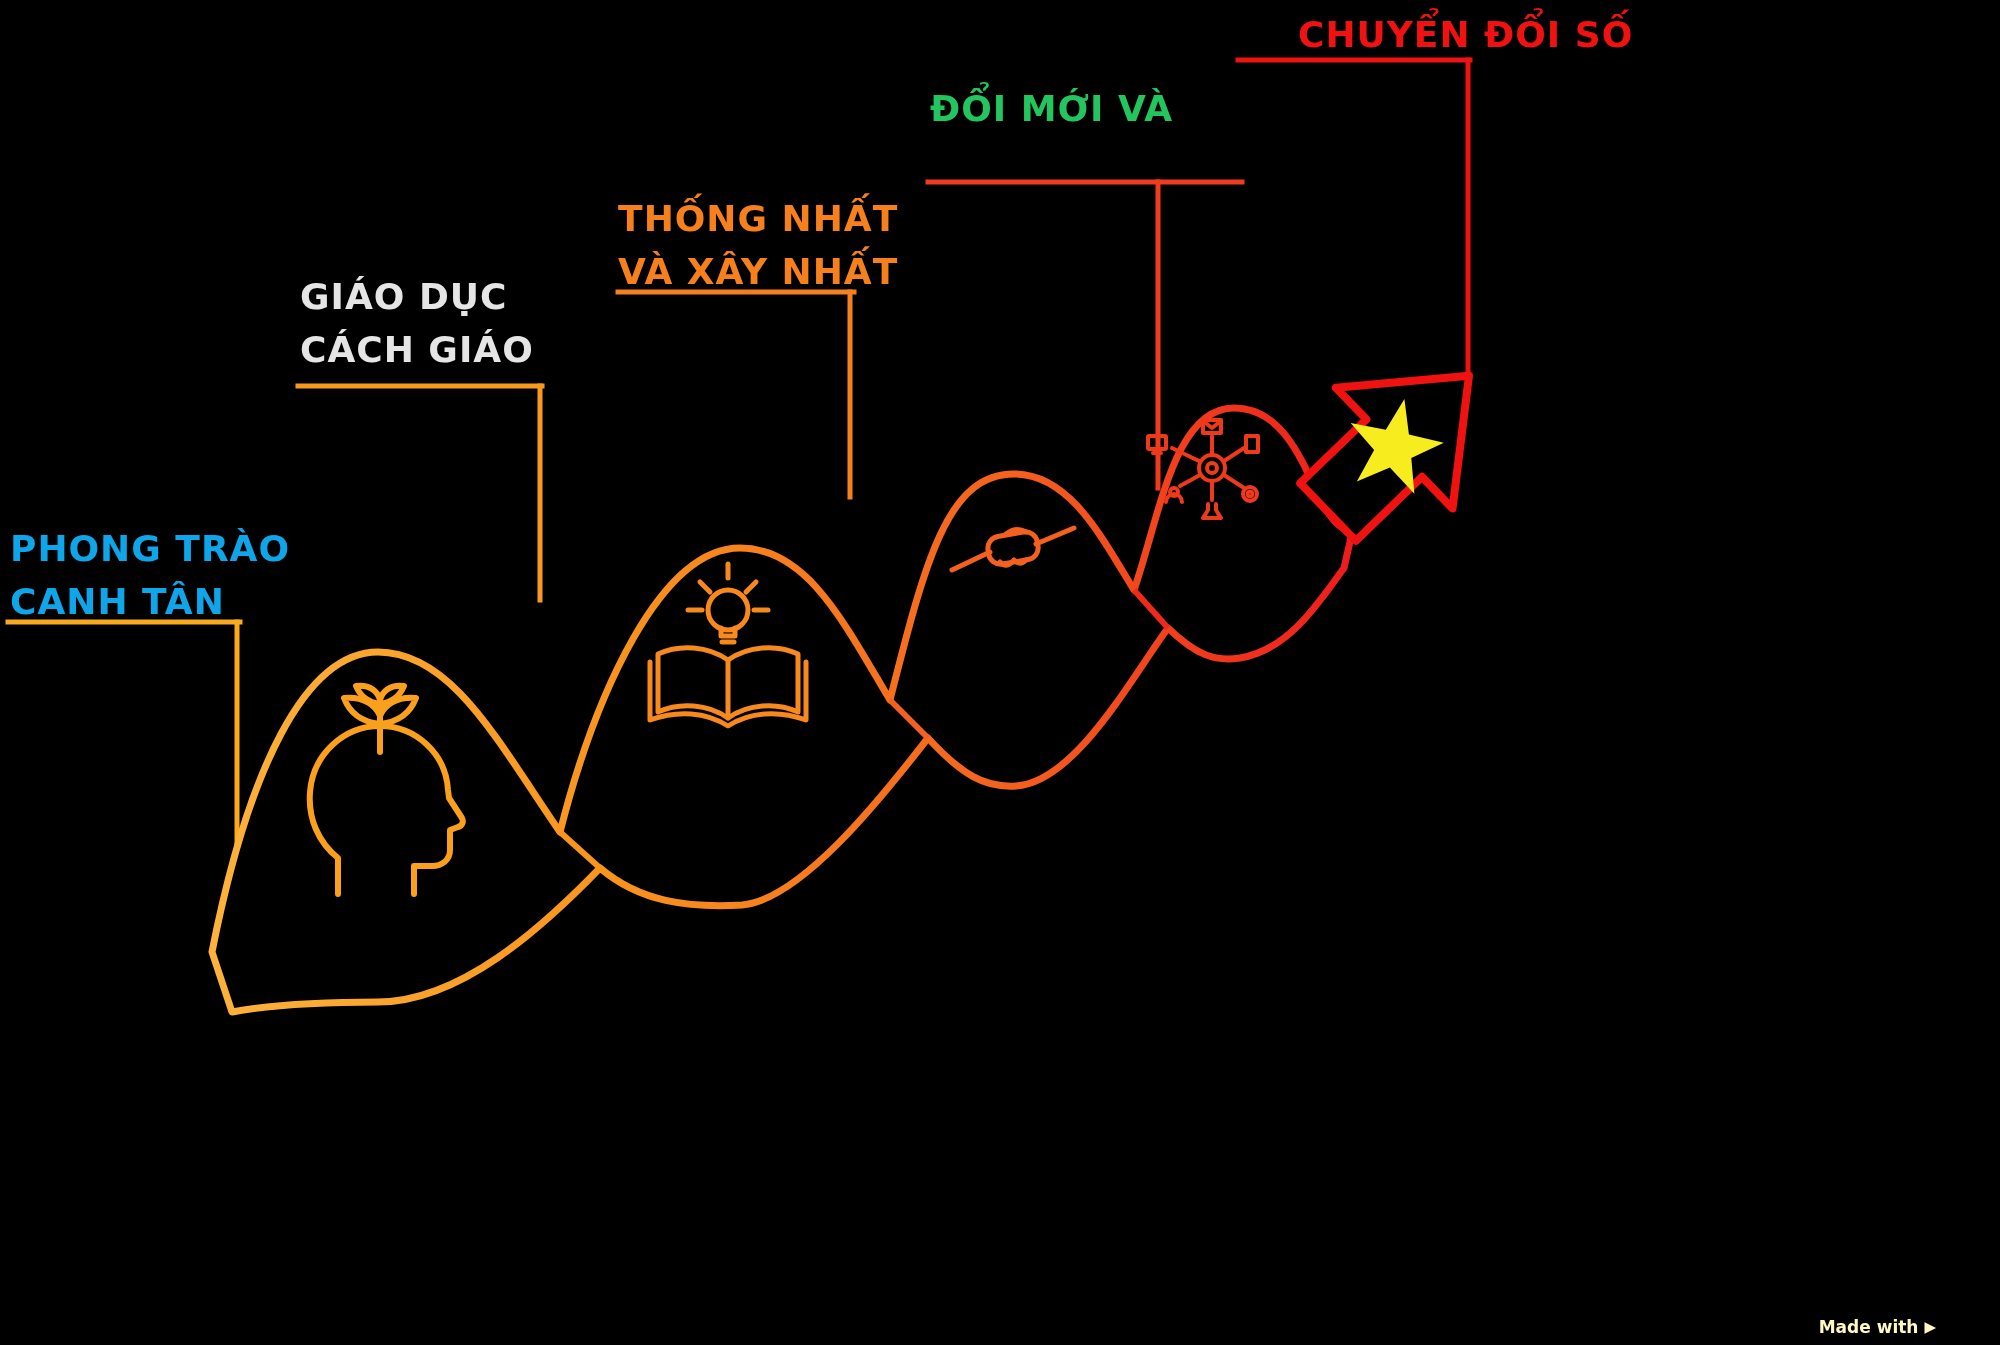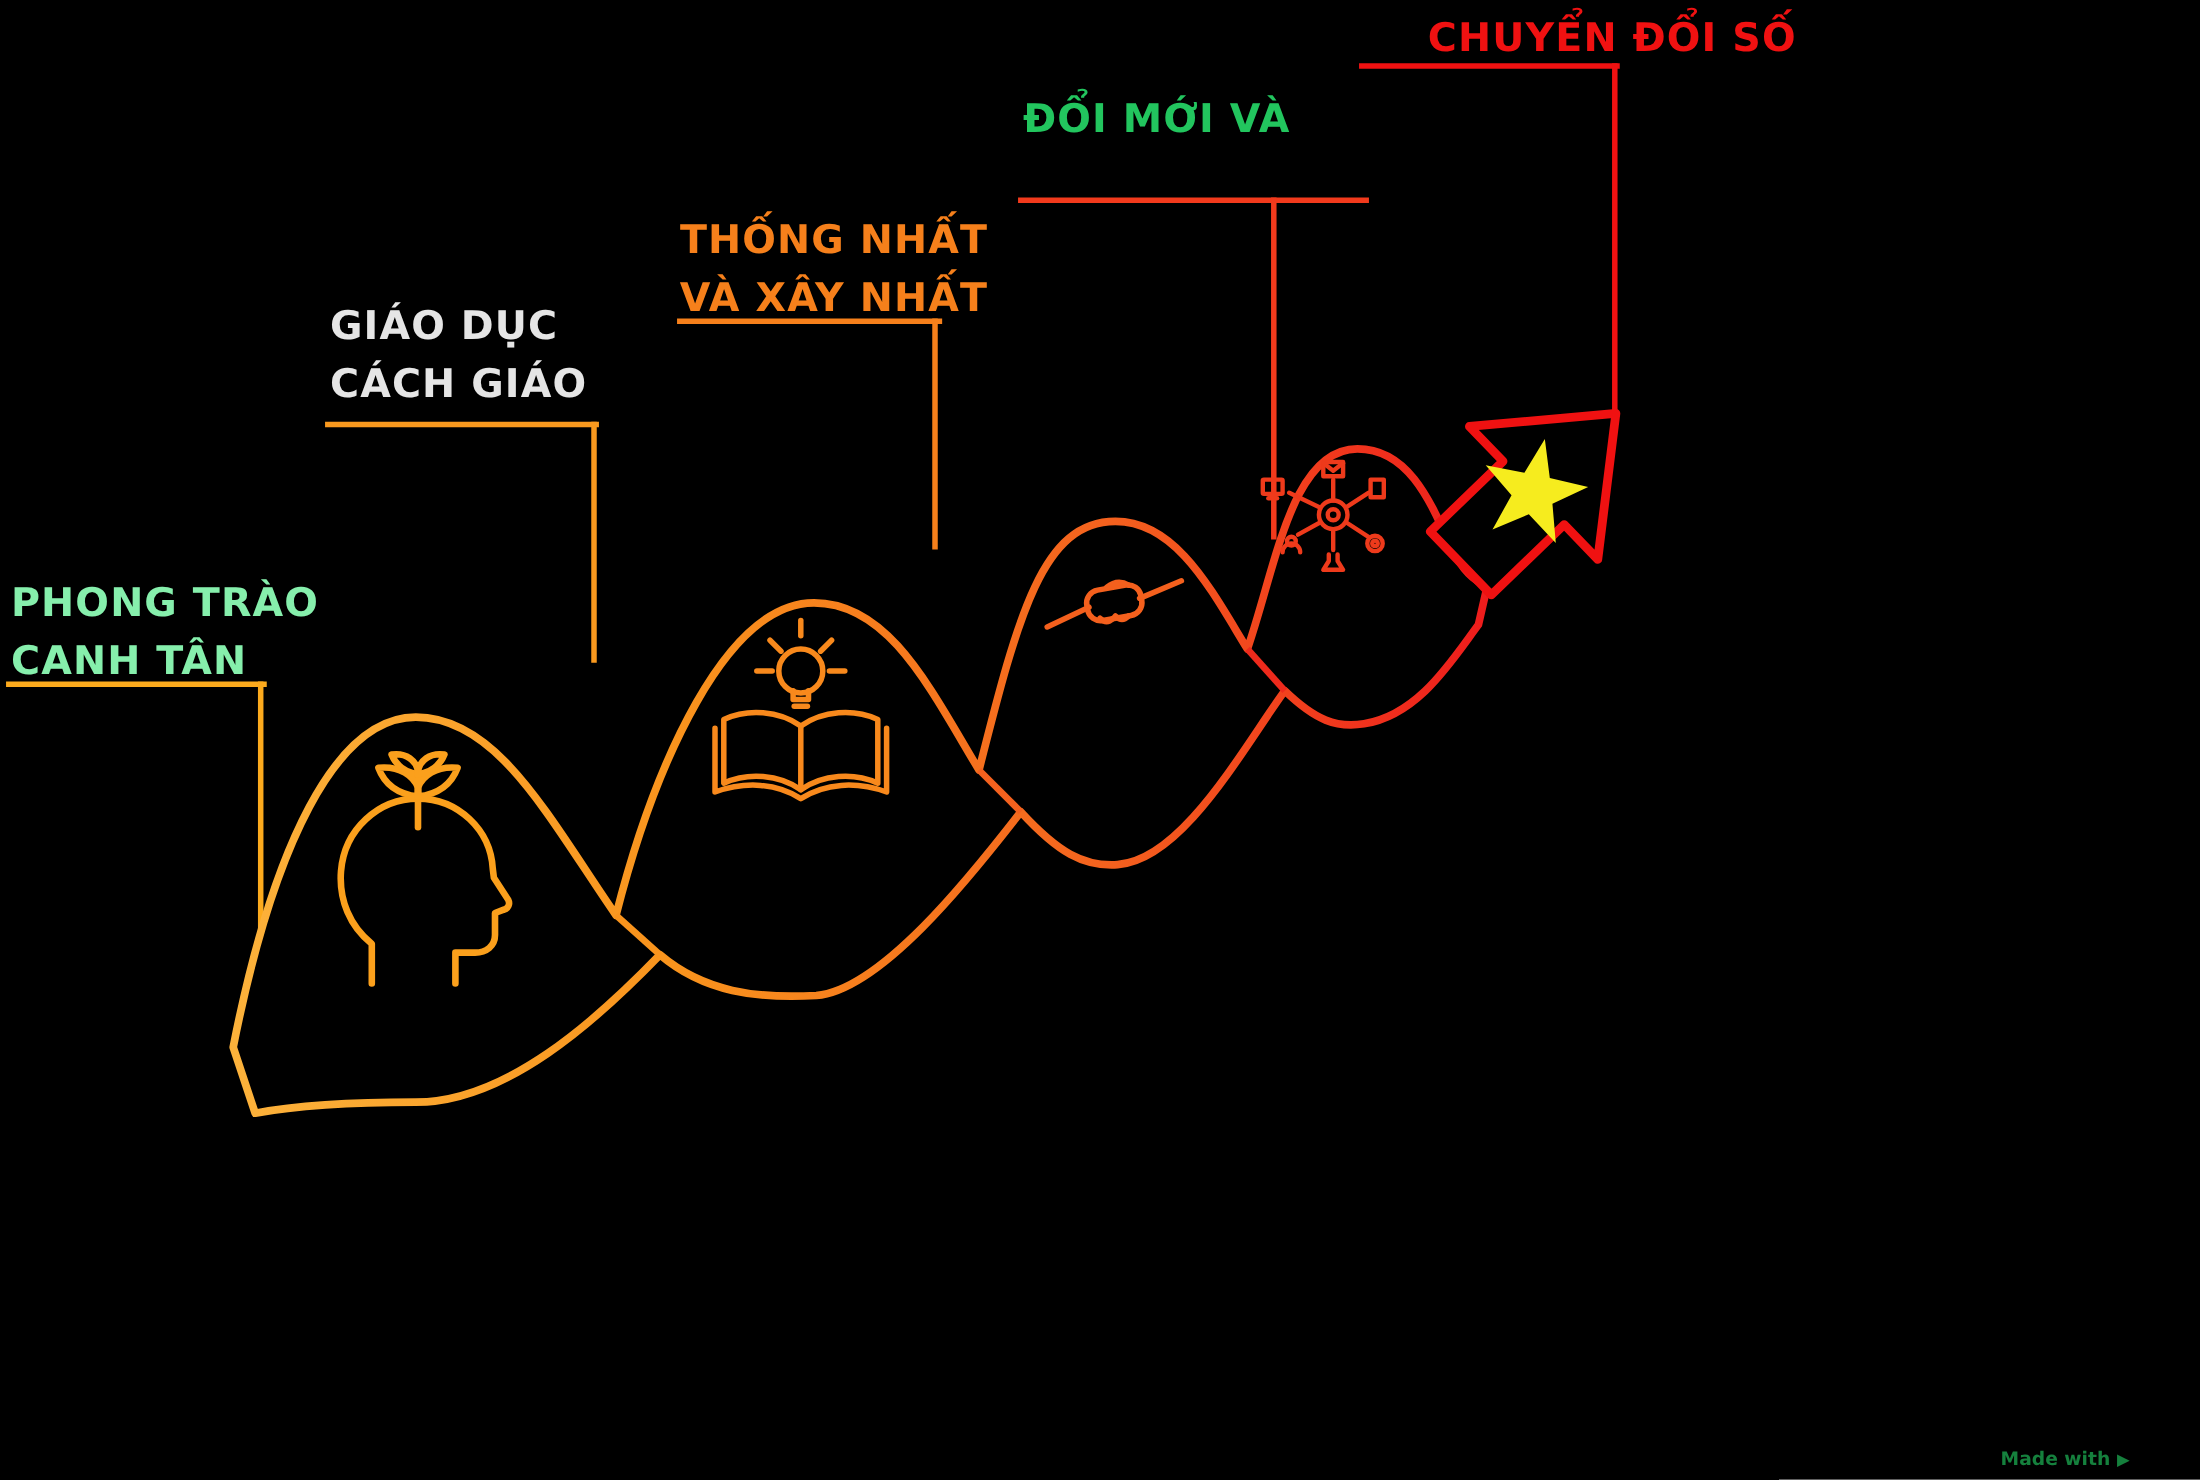--- a/index.html
+++ b/index.html
@@ -149,21 +149,21 @@
       <path d="M 1166 502 a 8 8 0 0 1 16 0"></path>
       <path d="M 1208 504 l 0 6 -5 8 h 18 l -5 -8 0 -6"></path>
     </g>
 
     <g transform="translate(1328,512) rotate(-44)">
       <path d="M 0 -40 L 92 -40 L 92 -84 L 196 0 L 92 84 L 92 40 L 0 40 Z" fill="#000000" stroke-width="8" stroke-linejoin="round" stroke="#F01111"></path>
     </g>
     <polygon transform="translate(1394,448) rotate(12)" points="0,-50 11.8,-16.2 47.6,-15.5 19,6.2 29.4,40.4 0,20 -29.4,40.4 -19,6.2 -47.6,-15.5 -11.8,-16.2" fill="#F6EC1E"></polygon>
   </svg>
 
-  <div class="stage-label" style="left: 10px; top: 522px; color: #86efac;">
+  <div class="stage-label" style="left: 10px; top: 522px; color: #0ea5e9;">
     <div>PHONG TRÀO</div>
     <div>CANH TÂN</div>
   </div>
 
   <div class="stage-label" style="left: 300px; top: 270px; color: #e5e5e5;">
     <div>GIÁO DỤC</div>
     <div>CÁCH GIÁO</div>
   </div>
 
   <div class="stage-label" style="left: 618px; top: 192px; color: rgb(246, 128, 27); text-align: right;">
@@ -172,18 +172,18 @@
   </div>
 
   <div class="stage-label" style="left: 930px; top: 82px; color: #22c55e;">
     <div>ĐỔI MỚI VÀ</div>
   </div>
 
   <div class="stage-label" style="left: 1298px; top: 8px; color: rgb(240, 17, 17);">
     <div>CHUYỂN ĐỔI SỐ</div>
   </div>
 
-  <div class="watermark" style="color: #15803d;">
+  <div class="watermark" style="color: #fef9c3;">
     <span>Made with</span>
     <span class="wm-logo">▶</span>
   </div>
 
 </div>
 
 </body></html>

